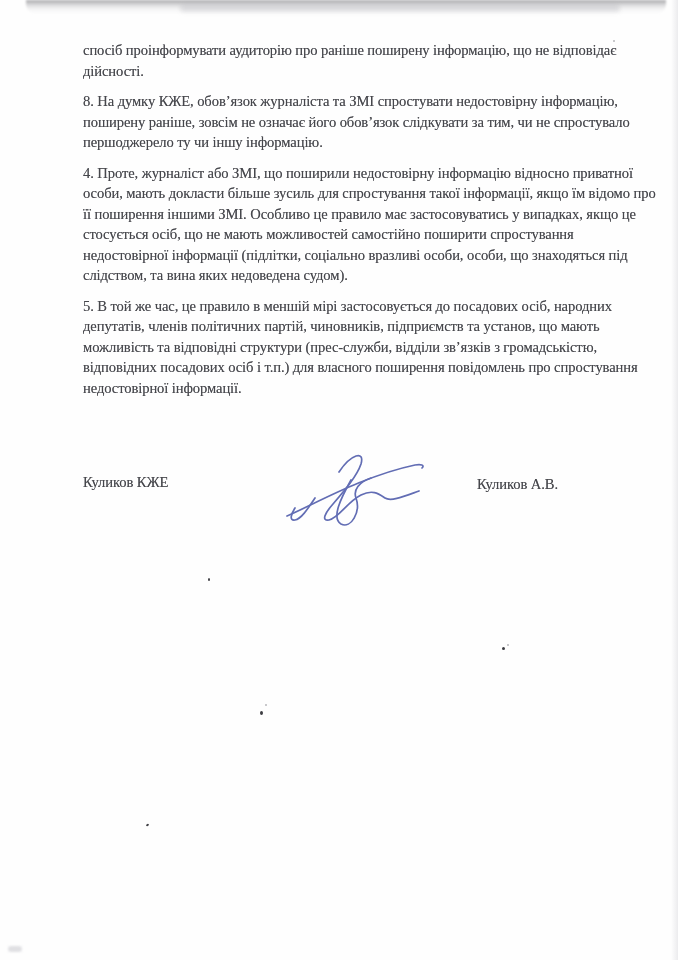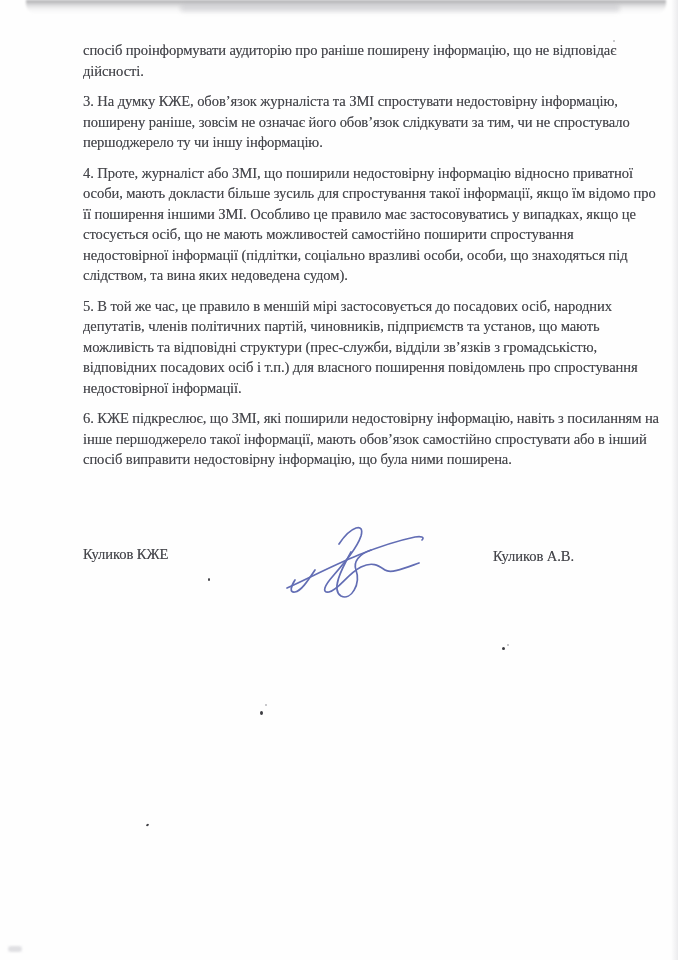--- a/index.html
+++ b/index.html
@@ -66,21 +66,21 @@
     margin: 0 0 10px 0;
     white-space: pre;
   }
 
   .sig-row {
     position: relative;
     margin-top: 42px;
     height: 110px;
   }
   .sig-role   { position: absolute; left: 0;    top: 32px; white-space: nowrap; }
-  .sig-name   { position: absolute; left: 394px; top: 34px; white-space: nowrap; margin-left: 16px; }
+  .sig-name   { position: absolute; left: 394px; top: 34px; white-space: nowrap; }
   .sig-art    { position: absolute; left: 198px; top: 2px; }
 
   .speck {
     position: absolute;
     background: #3d3d42;
     border-radius: 50%;
   }
   .speck.faint { background: rgba(100,100,108,0.45); }
 </style>
 </head>
@@ -89,37 +89,34 @@
 <div class="page">
 
   <div class="edge-top"></div>
   <div class="edge-top-smudge"></div>
   <div class="edge-right"></div>
   <div class="edge-bottom-left"></div>
 
   <div class="content">
     <p class="para">спосіб проінформувати аудиторію про раніше поширену інформацію, що не відповідає
 дійсності.</p>
-    <p class="para">3. На думку КЖЕ, обов’язок журналіста та ЗМІ спростувати недостовірну інформацію,
+    <p class="para">8. На думку КЖЕ, обов’язок журналіста та ЗМІ спростувати недостовірну інформацію,
 поширену раніше, зовсім не означає його обов’язок слідкувати за тим, чи не спростувало
 першоджерело ту чи іншу інформацію.</p>
     <p class="para">4. Проте, журналіст або ЗМІ, що поширили недостовірну інформацію відносно приватної
 особи, мають докласти більше зусиль для спростування такої інформації, якщо їм відомо про
 її поширення іншими ЗМІ. Особливо це правило має застосовуватись у випадках, якщо це
 стосується осіб, що не мають можливостей самостійно поширити спростування
 недостовірної інформації (підлітки, соціально вразливі особи, особи, що знаходяться під
 слідством, та вина яких недоведена судом).</p>
     <p class="para">5. В той же час, це правило в меншій мірі застосовується до посадових осіб, народних
 депутатів, членів політичних партій, чиновників, підприємств та установ, що мають
 можливість та відповідні структури (прес-служби, відділи зв’язків з громадськістю,
 відповідних посадових осіб і т.п.) для власного поширення повідомлень про спростування
 недостовірної інформації.</p>
-    <p class="para">6. КЖЕ підкреслює, що ЗМІ, які поширили недостовірну інформацію, навіть з посиланням на
-інше першоджерело такої інформації, мають обов’язок самостійно спростувати або в інший
-спосіб виправити недостовірну інформацію, що була ними поширена.</p>
 
     <div class="sig-row">
       <span class="sig-role">Куликов КЖЕ</span>
 
       <span class="sig-art">
         <svg width="150" height="88" viewBox="0 0 150 88" xmlns="http://www.w3.org/2000/svg">
           <g fill="none" stroke="#5561ae" stroke-width="1.7" stroke-linecap="round" opacity="0.92">
 
             <path d="M6,74 C34,62 82,34 134,23 C140,22 144,23 141,26"></path>
 

